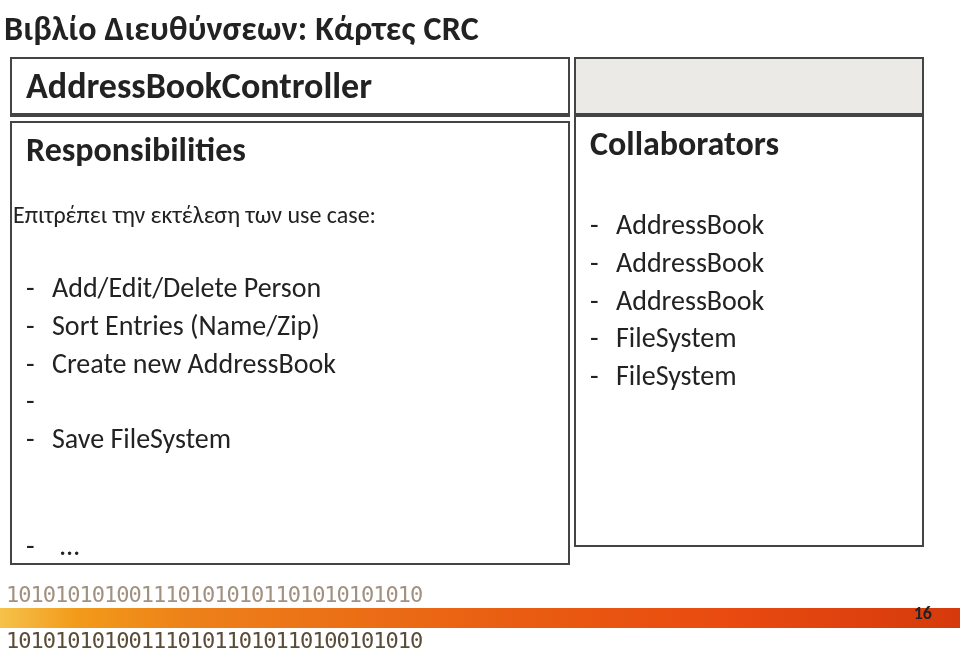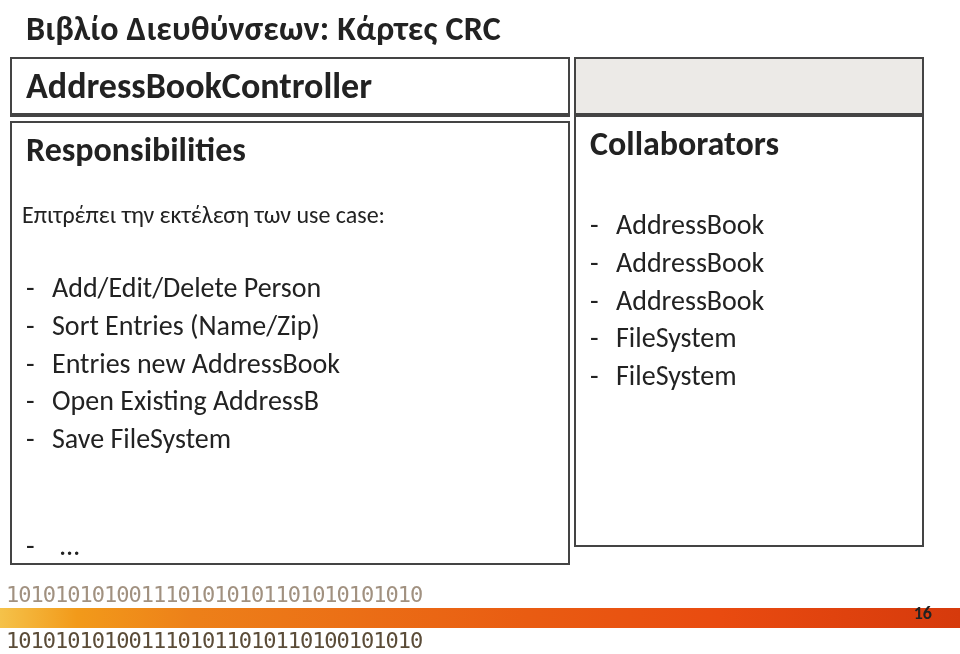--- a/index.html
+++ b/index.html
@@ -1,24 +1,24 @@
 <!DOCTYPE html>
 <html><head>
 <meta charset="utf-8">
 <style>
   * { box-sizing: border-box; margin: 0; padding: 0; }
   html, body { width: 960px; height: 654px; overflow: hidden; font-family: "Calibri", "Segoe UI", Arial, sans-serif; background: #fff; color: #000; }
   .slide { position: relative; width: 960px; height: 654px; }
-  .title { font-size: 34px; font-weight: 700; color: #222; padding: 8px 14px 4px 26px; letter-spacing: 0.2px; }
+  .title { font-size: 34px; font-weight: 700; color: #222; padding: 8px 14px 4px 4px; letter-spacing: 0.2px; }
   .crc-row { display: flex; gap: 4px; padding: 4px 10px 0 10px; align-items: stretch; }
   .crc-card { border: 2px solid #444; background: #fff; display: flex; flex-direction: column; }
   .class-header, .spacer-header { height: 56px; }
   .class-header { border-bottom: 2px solid #444; display: flex; align-items: center; padding: 0 14px; font-size: 36px; font-weight: 700; color: #222; }
   .section-header { font-size: 34px; font-weight: 700; color: #222; padding: 6px 14px 0 14px; }
-  .subtitle { font-size: 24px; font-weight: 400; color: #222; padding: 0 14px 6px 10px; }
+  .subtitle { font-size: 24px; font-weight: 400; color: #222; padding: 0 14px 6px 1px; }
   .list { padding: 4px 14px 4px 14px; }
   .list .row { display: flex; font-size: 28px; line-height: 1.35; color: #222; }
   .list .dash { width: 26px; flex-shrink: 0; }
   .ellipsis-row { padding: 36px 14px 0 14px; }
   .ellipsis-row .row { display: flex; font-size: 28px; color: #222; }
   .ellipsis-row .dash { width: 34px; flex-shrink: 0; }
   .right-collab-header { font-size: 34px; font-weight: 700; color: #222; padding: 6px 14px 0 14px; }
   .right-gap { height: 38px; }  
   .footer-bar { position: absolute; left: 0; right: 0; bottom: 0; height: 72px; }
   .bits { font-family: monospace; font-size: 22px; letter-spacing: -1px; white-space: nowrap; overflow: hidden; }
@@ -48,25 +48,24 @@
         <div class="row">
               <span class="dash">-</span>
               <span>Add/Edit/Delete Person</span>
             </div>
         <div class="row">
               <span class="dash">-</span>
               <span>Sort Entries (Name/Zip)</span>
             </div>
         <div class="row">
               <span class="dash">-</span>
-              <span>Entries new AddressBook</span>
+              <span>Create new AddressBook</span>
             </div>
         <div class="row">
               <span class="dash">-</span>
-              <span>Open Existing AddressB</span>
             </div>
         <div class="row">
               <span class="dash">-</span>
               <span>Save FileSystem</span>
             </div>
       </div>
       <div class="ellipsis-row">
         <div class="row">
               <span class="dash">-</span>
               <span>…</span>

